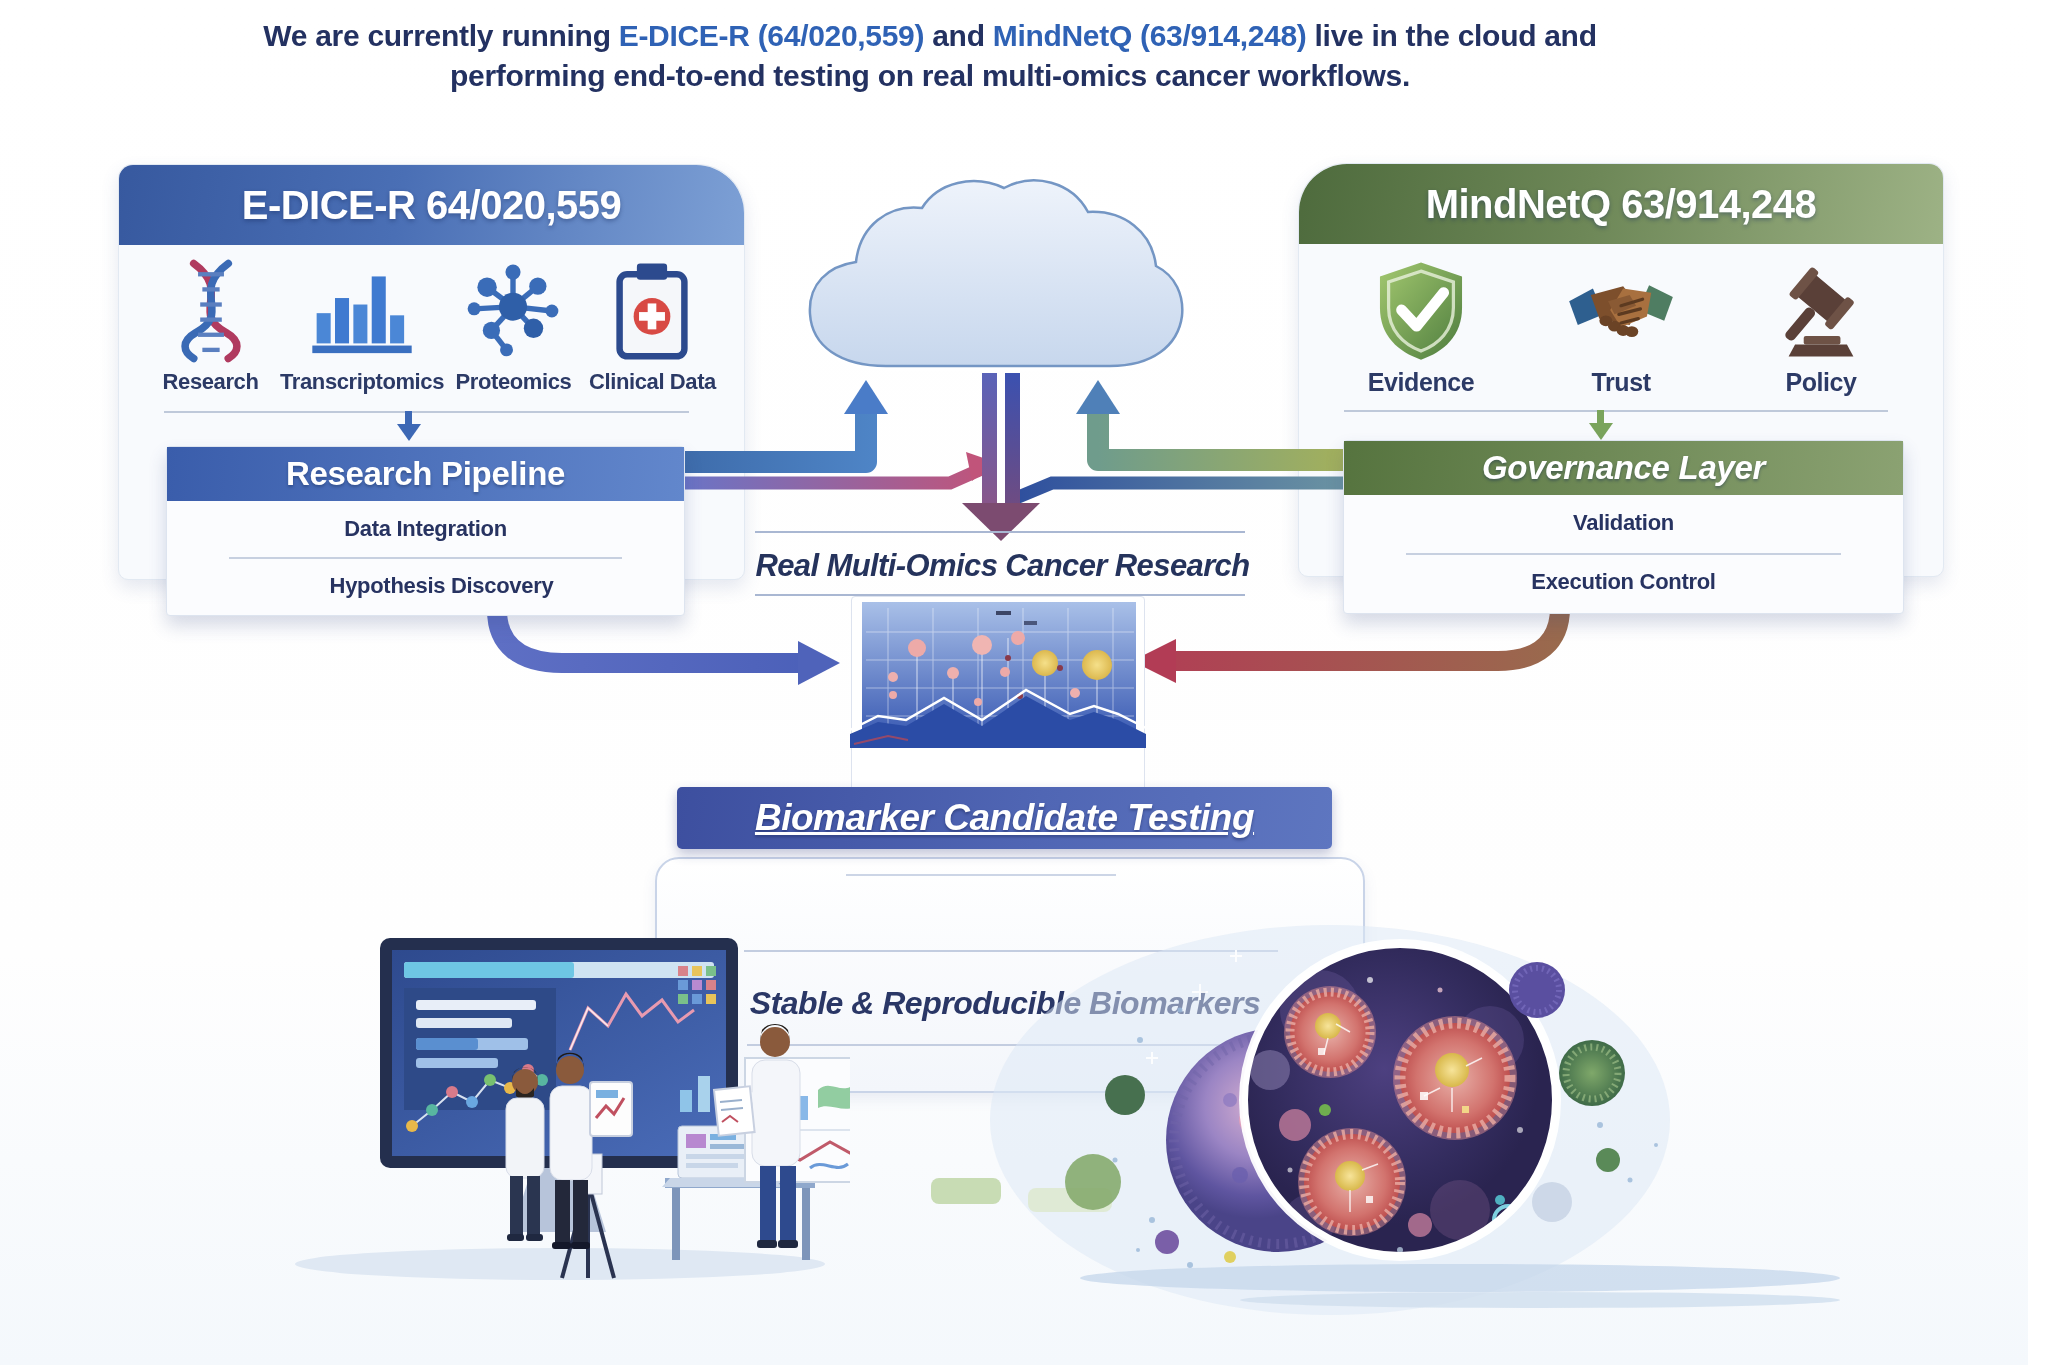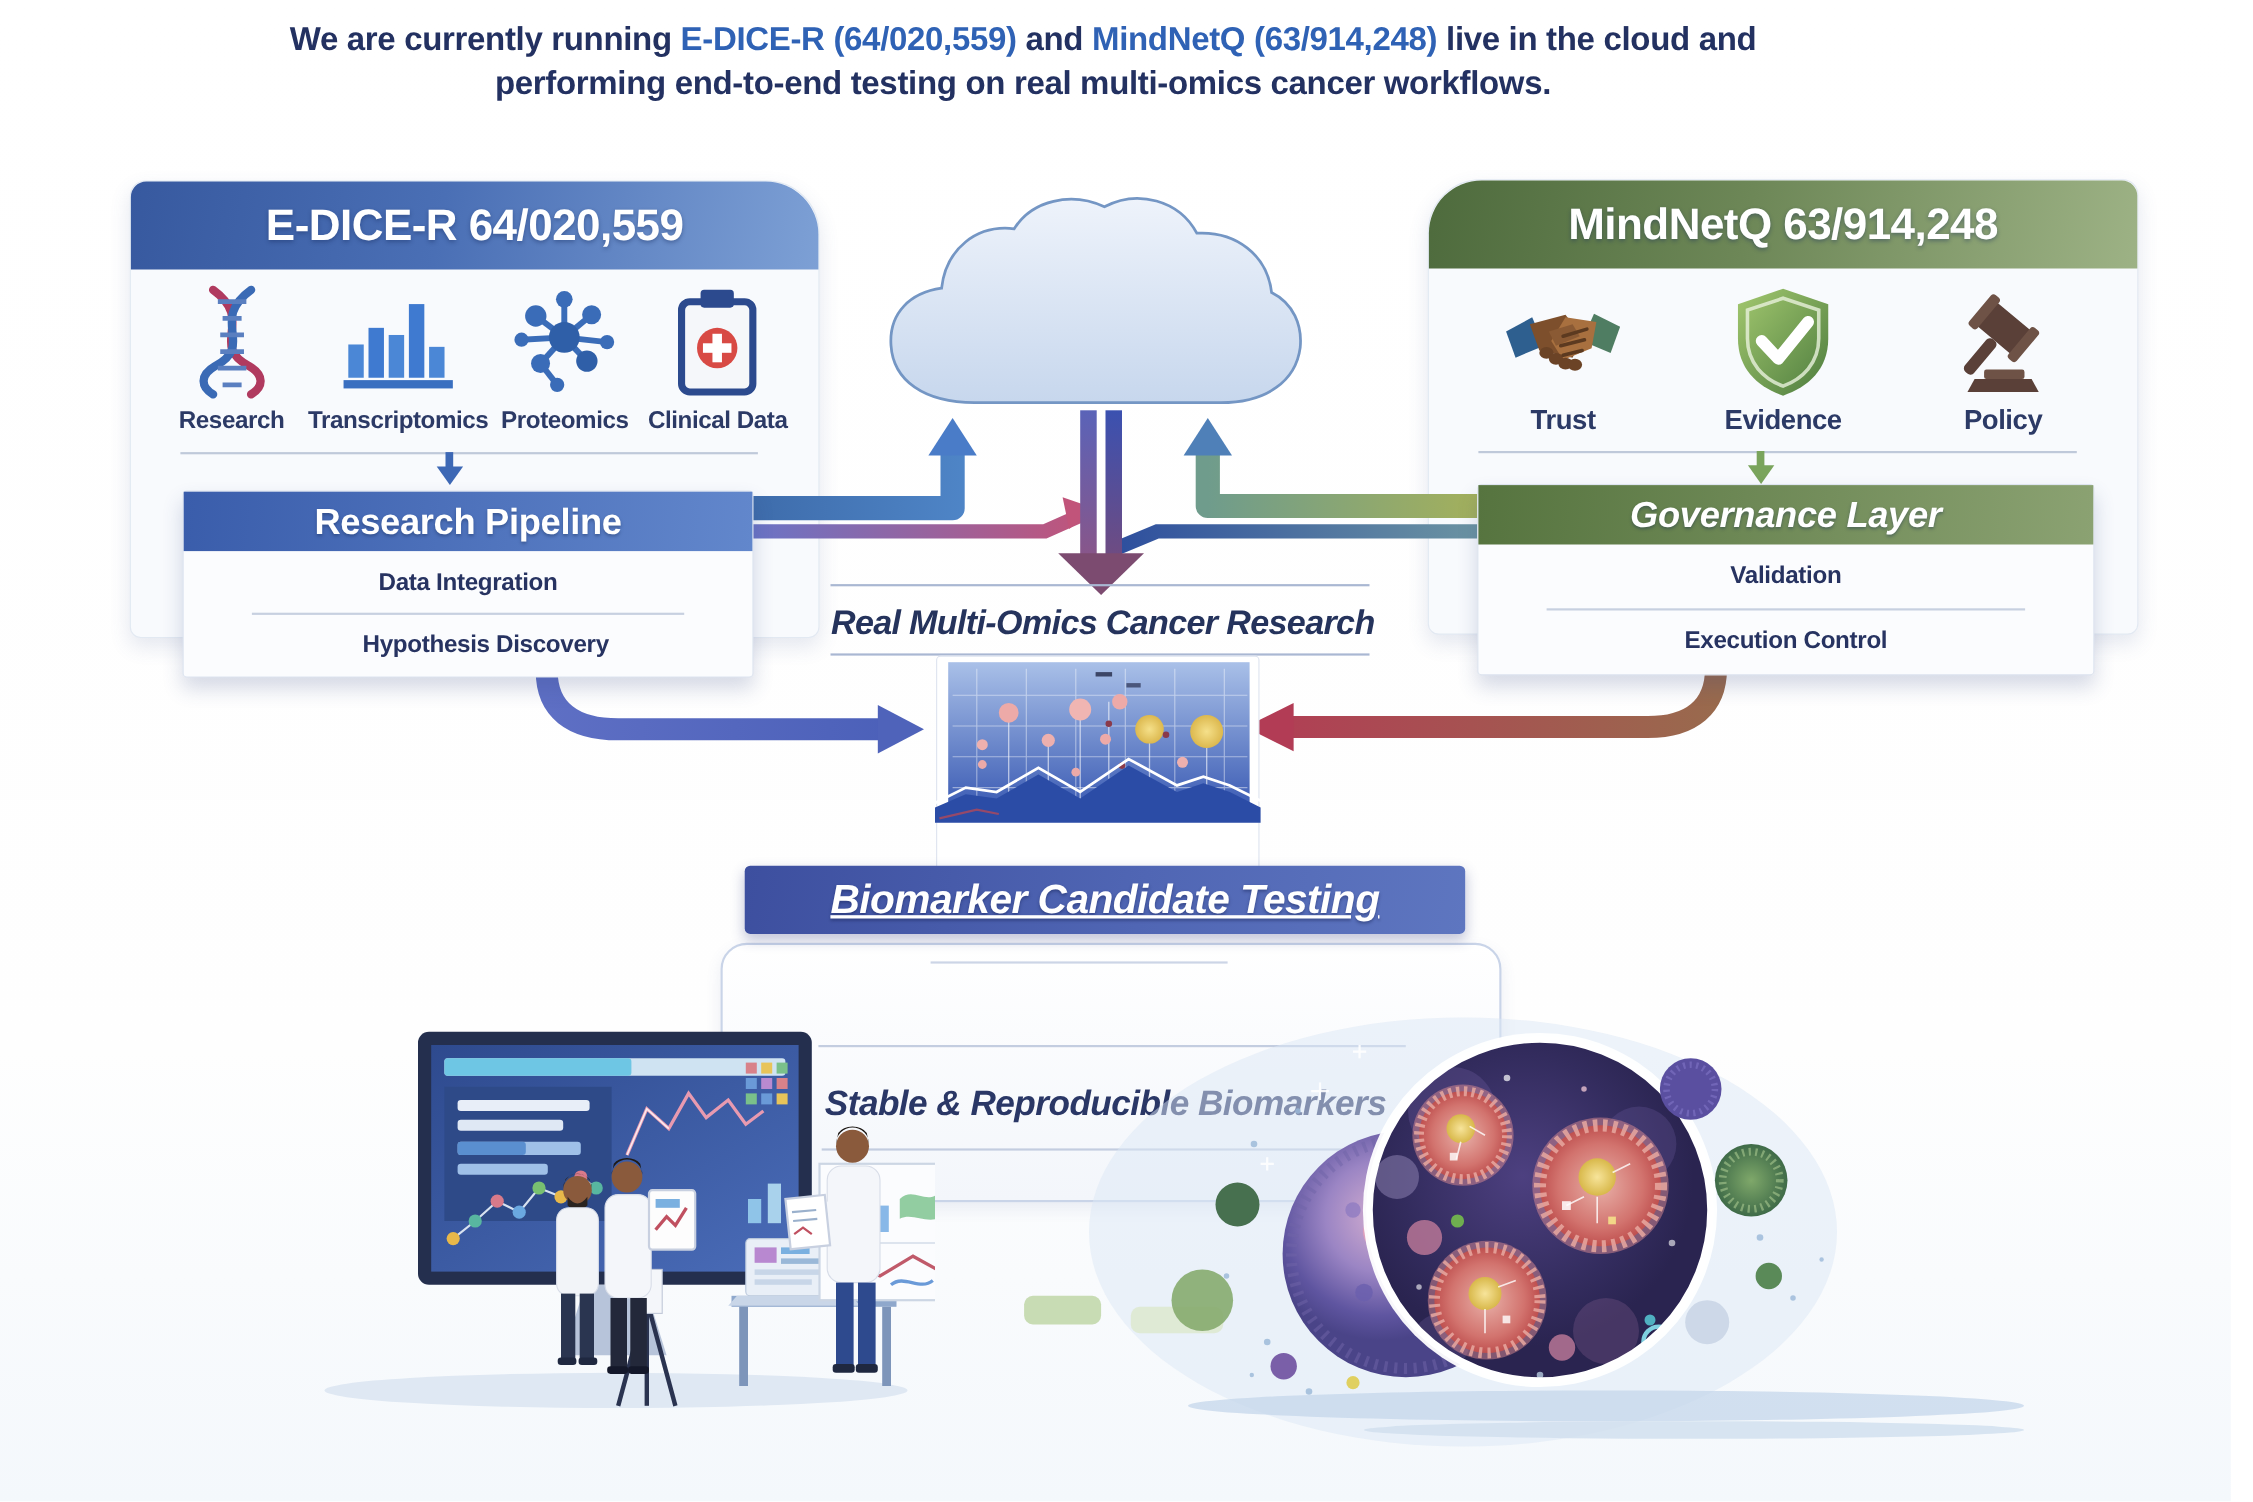--- a/index.html
+++ b/index.html
@@ -137,48 +137,48 @@
     </div>
   </div>
 
   <div id="right-card" class="abs bigcard">
     <div class="hdr">
       <span>MindNetQ  63/914,248</span>
     </div>
     <div class="iconrow">
       <div class="iconcell">
         <svg viewBox="0 0 100 100">
+          <defs>
+              <linearGradient id="shG" x1="0" y1="0" x2="1" y2="1">
+            <stop offset="0" stop-color="#a3c86f"></stop>
+                <stop offset="1" stop-color="#4d7c3e"></stop>
+              </linearGradient>
+            </defs>
+          <path d="M50 6 L88 19 V48 C88 74 71 89 50 96 C29 89 12 74 12 48 V19 Z" fill="url(#shG)"></path>
+          <path d="M50 14 L80 24 V48 C80 69 66 82 50 88 C34 82 20 69 20 48 V24 Z" fill="none" stroke="#e9f1dc" stroke-width="3" opacity=".8"></path>
+          <path d="M32 50 L46 65 L71 34" fill="none" stroke="#fff" stroke-width="10" stroke-linecap="round" stroke-linejoin="round"></path>
+        </svg>
+        <div class="iconlabel" style="font-size:25px;">Evidence</div>
+      </div>
+      <div class="iconcell">
+        <svg viewBox="0 0 100 100">
           <polygon points="2,42 24,30 34,54 10,64" fill="#2e5f8f"></polygon>
           <polygon points="98,38 76,27 66,50 90,60" fill="#4f7d62"></polygon>
           <path d="M22 36 L52 28 L66 46 L58 64 L30 58 Z" fill="#7d4f2c"></path>
           <path d="M78 34 L52 30 L40 50 L50 66 L74 56 Z" fill="#a8703f"></path>
           <path d="M38 42 L58 36 L64 46 L44 54 Z" fill="#8a5a34"></path>
           <g fill="#6b4326">
             <ellipse cx="36" cy="60" rx="6" ry="5"></ellipse>
               <ellipse cx="44" cy="65" rx="6" ry="5"></ellipse>
             <ellipse cx="52" cy="69" rx="6" ry="5"></ellipse>
               <ellipse cx="60" cy="70" rx="6" ry="5"></ellipse>
           </g>
           <path d="M50 46 L70 40 M48 54 L68 49 M50 62 L66 58" stroke="#5c3a20" stroke-width="3" fill="none" stroke-linecap="round"></path>
         </svg>
         <div class="iconlabel" style="font-size:25px;">Trust</div>
-      </div>
-      <div class="iconcell">
-        <svg viewBox="0 0 100 100">
-          <defs>
-              <linearGradient id="shG" x1="0" y1="0" x2="1" y2="1">
-            <stop offset="0" stop-color="#a3c86f"></stop>
-                <stop offset="1" stop-color="#4d7c3e"></stop>
-              </linearGradient>
-            </defs>
-          <path d="M50 6 L88 19 V48 C88 74 71 89 50 96 C29 89 12 74 12 48 V19 Z" fill="url(#shG)"></path>
-          <path d="M50 14 L80 24 V48 C80 69 66 82 50 88 C34 82 20 69 20 48 V24 Z" fill="none" stroke="#e9f1dc" stroke-width="3" opacity=".8"></path>
-          <path d="M32 50 L46 65 L71 34" fill="none" stroke="#fff" stroke-width="10" stroke-linecap="round" stroke-linejoin="round"></path>
-        </svg>
-        <div class="iconlabel" style="font-size:25px;">Evidence</div>
       </div>
       <div class="iconcell">
         <svg viewBox="0 0 100 100">
           <g transform="rotate(40 50 40)" fill="#5a4038">
             <rect x="28" y="26" width="44" height="26" rx="4"></rect>
             <rect x="24" y="22" width="9" height="34" rx="3" fill="#6e5246"></rect>
             <rect x="67" y="22" width="9" height="34" rx="3" fill="#6e5246"></rect>
             <rect x="45" y="52" width="10" height="36" rx="4"></rect>
           </g>
           <rect x="34" y="74" width="34" height="8" rx="2" fill="#6e5246"></rect>

